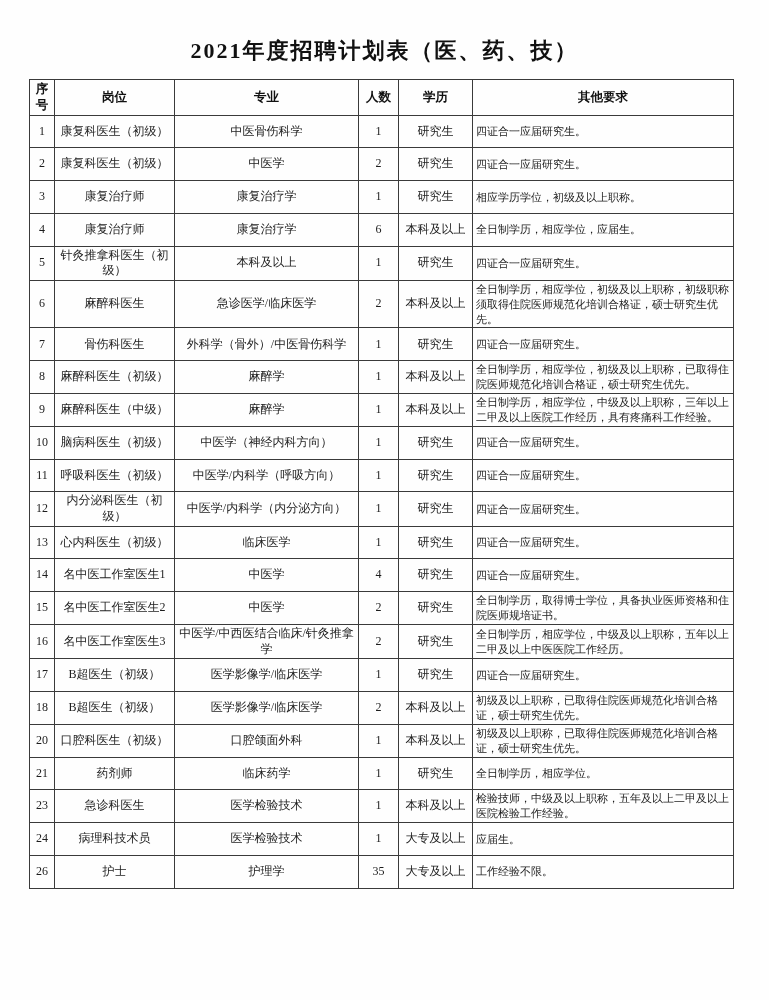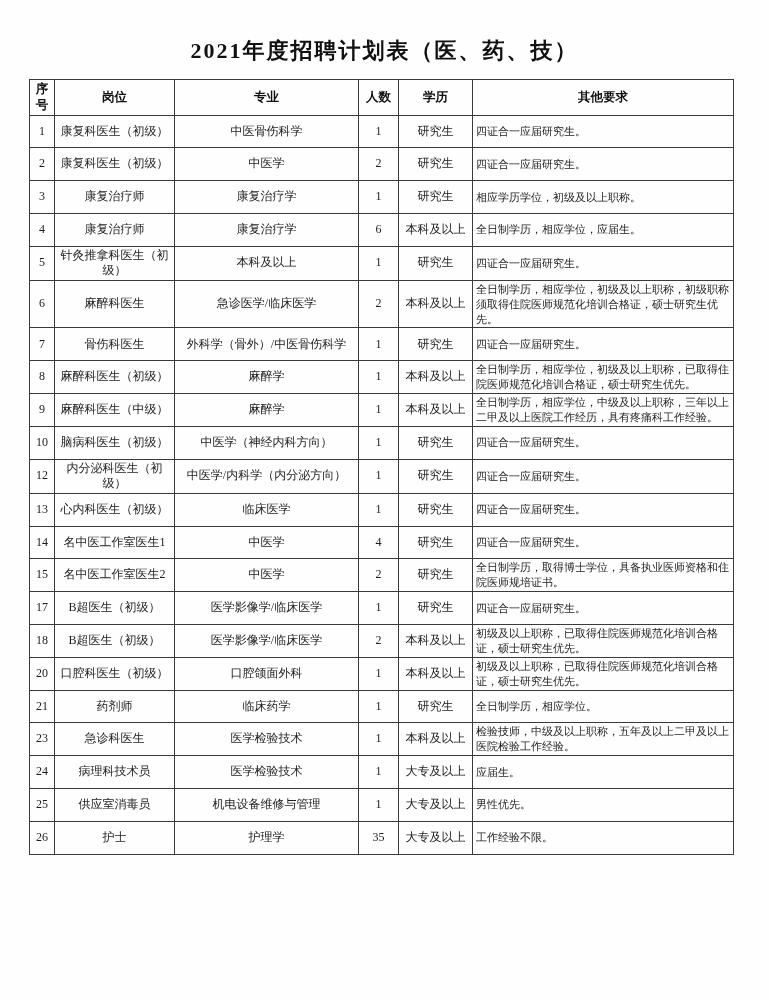--- a/index.html
+++ b/index.html
@@ -167,20 +167,28 @@
         </tr>
         <tr>
           <td>10</td>
           <td>脑病科医生（初级）</td>
           <td>中医学（神经内科方向）</td>
           <td>1</td>
           <td>研究生</td>
           <td class="req">四证合一应届研究生。</td>
         </tr>
         <tr>
+          <td>11</td>
+          <td>呼吸科医生（初级）</td>
+          <td>中医学/内科学（呼吸方向）</td>
+          <td>1</td>
+          <td>研究生</td>
+          <td class="req">四证合一应届研究生。</td>
+        </tr>
+        <tr>
           <td>12</td>
           <td>内分泌科医生（初级）</td>
           <td>中医学/内科学（内分泌方向）</td>
           <td>1</td>
           <td>研究生</td>
           <td class="req">四证合一应届研究生。</td>
         </tr>
         <tr>
           <td>13</td>
           <td>心内科医生（初级）</td>
@@ -199,20 +207,28 @@
         </tr>
         <tr>
           <td>15</td>
           <td>名中医工作室医生2</td>
           <td>中医学</td>
           <td>2</td>
           <td>研究生</td>
           <td class="req">全日制学历，取得博士学位，具备执业医师资格和住院医师规培证书。</td>
         </tr>
         <tr>
+          <td>16</td>
+          <td>名中医工作室医生3</td>
+          <td>中医学/中西医结合临床/针灸推拿学</td>
+          <td>2</td>
+          <td>研究生</td>
+          <td class="req">全日制学历，相应学位，中级及以上职称，五年以上二甲及以上中医医院工作经历。</td>
+        </tr>
+        <tr>
           <td>17</td>
           <td>B超医生（初级）</td>
           <td>医学影像学/临床医学</td>
           <td>1</td>
           <td>研究生</td>
           <td class="req">四证合一应届研究生。</td>
         </tr>
         <tr>
           <td>18</td>
           <td>B超医生（初级）</td>
@@ -245,28 +261,20 @@
           <td>本科及以上</td>
           <td class="req">检验技师，中级及以上职称，五年及以上二甲及以上医院检验工作经验。</td>
         </tr>
         <tr>
           <td>24</td>
           <td>病理科技术员</td>
           <td>医学检验技术</td>
           <td>1</td>
           <td>大专及以上</td>
           <td class="req">应届生。</td>
-        </tr>
-        <tr>
-          <td>25</td>
-          <td>供应室消毒员</td>
-          <td>机电设备维修与管理</td>
-          <td>1</td>
-          <td>大专及以上</td>
-          <td class="req">男性优先。</td>
         </tr>
         <tr>
           <td>26</td>
           <td>护士</td>
           <td>护理学</td>
           <td>35</td>
           <td>大专及以上</td>
           <td class="req">工作经验不限。</td>
         </tr>
       </tbody>

